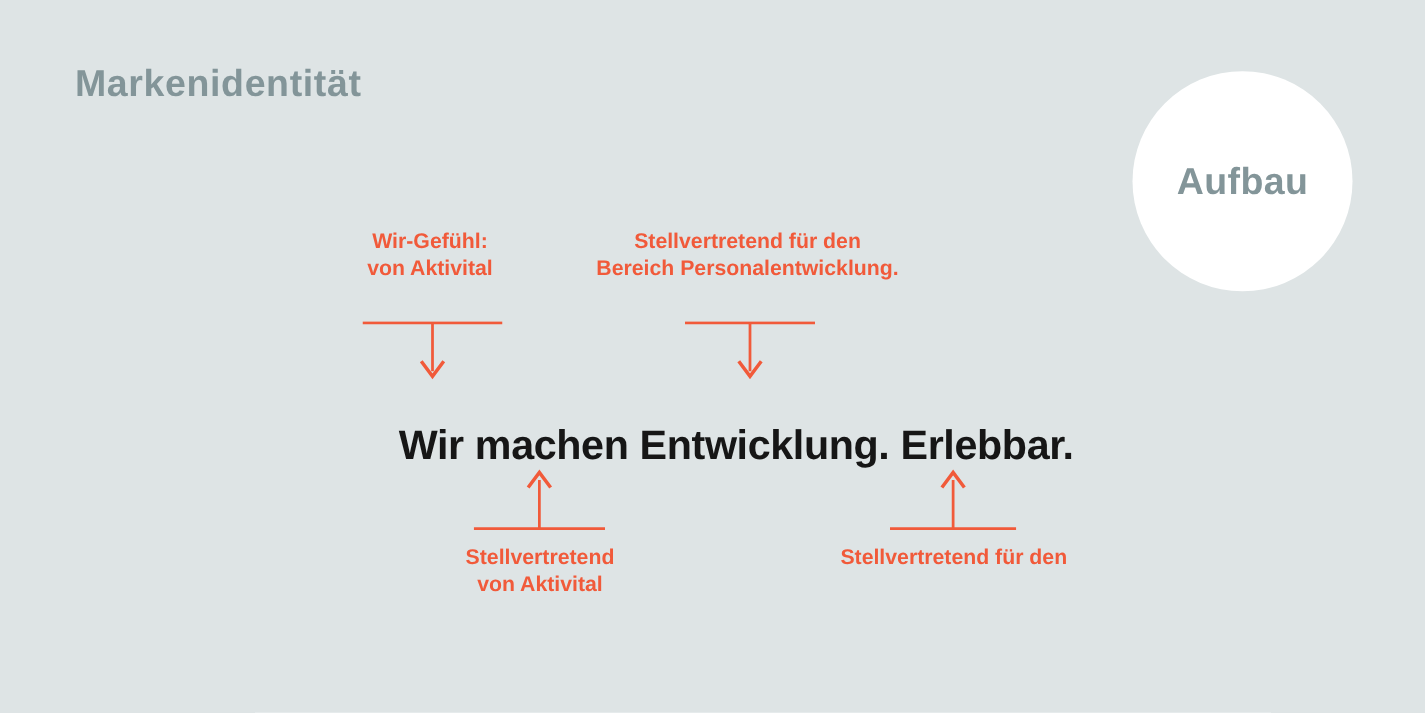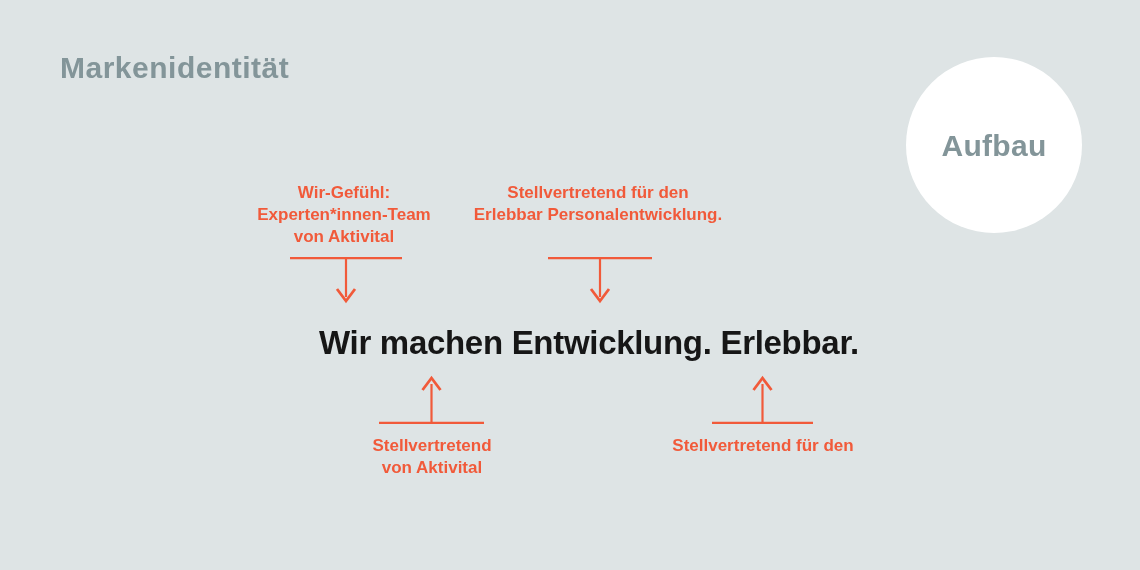--- a/index.html
+++ b/index.html
@@ -25,21 +25,21 @@
   .badge{
     position:absolute;left:906px;top:57px;
     width:176px;height:176px;border-radius:50%;
     background:var(--badge_bg);
     display:flex;flex-direction:column;justify-content:center;
     color:var(--heading);font-weight:700;font-size:30px;line-height:37px;
     text-align:center;letter-spacing:.3px;
   }
   .badge span{display:block;}
   .claim{
-    position:absolute;left:289px;top:324px;width:600px;
+    position:absolute;left:289px;top:337px;width:600px;
     text-align:center;
     font-size:33px;font-weight:700;letter-spacing:-.3px;
     color:var(--claim);
     white-space:nowrap;
   }
   .note{
     position:absolute;
     color:var(--accent);
     font-weight:700;font-size:17px;line-height:22px;
     text-align:center;
@@ -67,34 +67,33 @@
 <div id="stage">
 
   <h1 class="title">Markenidentität</h1>
 
   <div class="badge">
     <span>Aufbau</span>
   </div>
 
   <div class="note" id="note-top-left">
     <span>Wir-Gefühl:</span>
-    <span>Experten*innen-Team</span>
     <span>von Aktivital</span>
   </div>
   <div class="arrow" id="arrow-top-left">
     <svg width="112" height="50" viewBox="0 0 112 50" aria-hidden="true">
       <line x1="0" y1="1.2" x2="112" y2="1.2"></line>
       <line x1="56" y1="1.2" x2="56" y2="40"></line>
       <polyline points="47,32 56,44 65,32"></polyline>
     </svg>
   </div>
 
   <div class="note" id="note-top-right">
     <span>Stellvertretend für den</span>
-    <span>Erlebbar Personalentwicklung.</span>
+    <span>Bereich Personalentwicklung.</span>
   </div>
   <div class="arrow" id="arrow-top-right">
     <svg width="104" height="50" viewBox="0 0 104 50" aria-hidden="true">
       <line x1="0" y1="1.2" x2="104" y2="1.2"></line>
       <line x1="52" y1="1.2" x2="52" y2="40"></line>
       <polyline points="43,32 52,44 61,32"></polyline>
     </svg>
   </div>
 
   <div class="claim">Wir machen Entwicklung. Erlebbar.</div>

